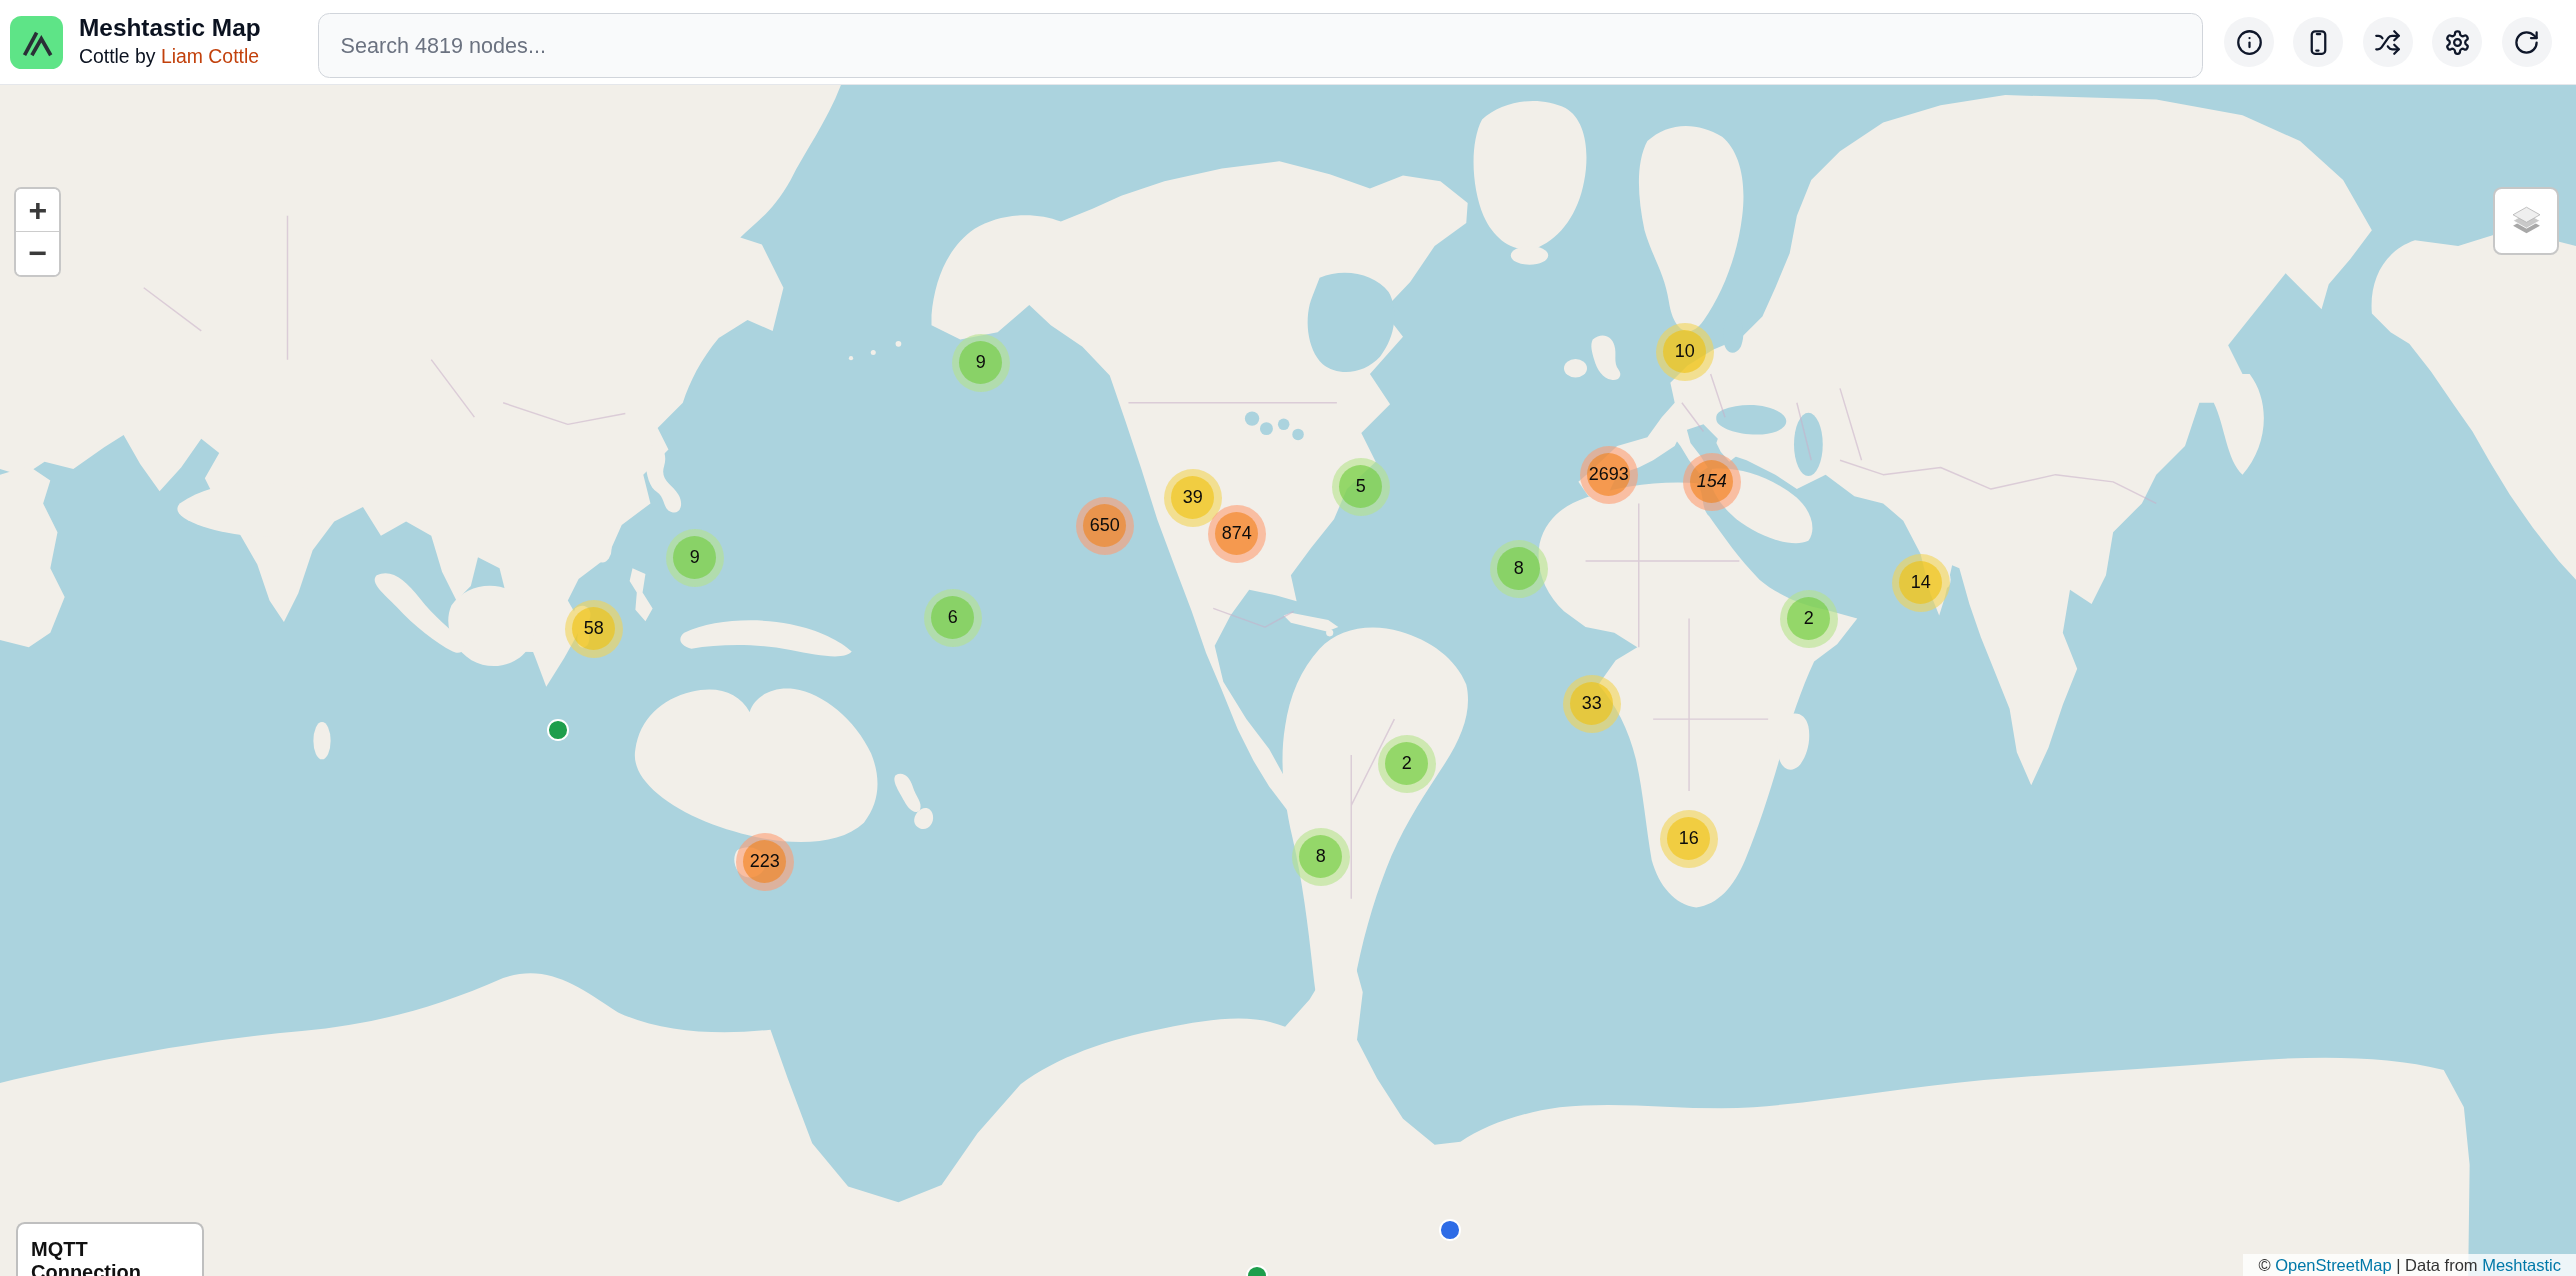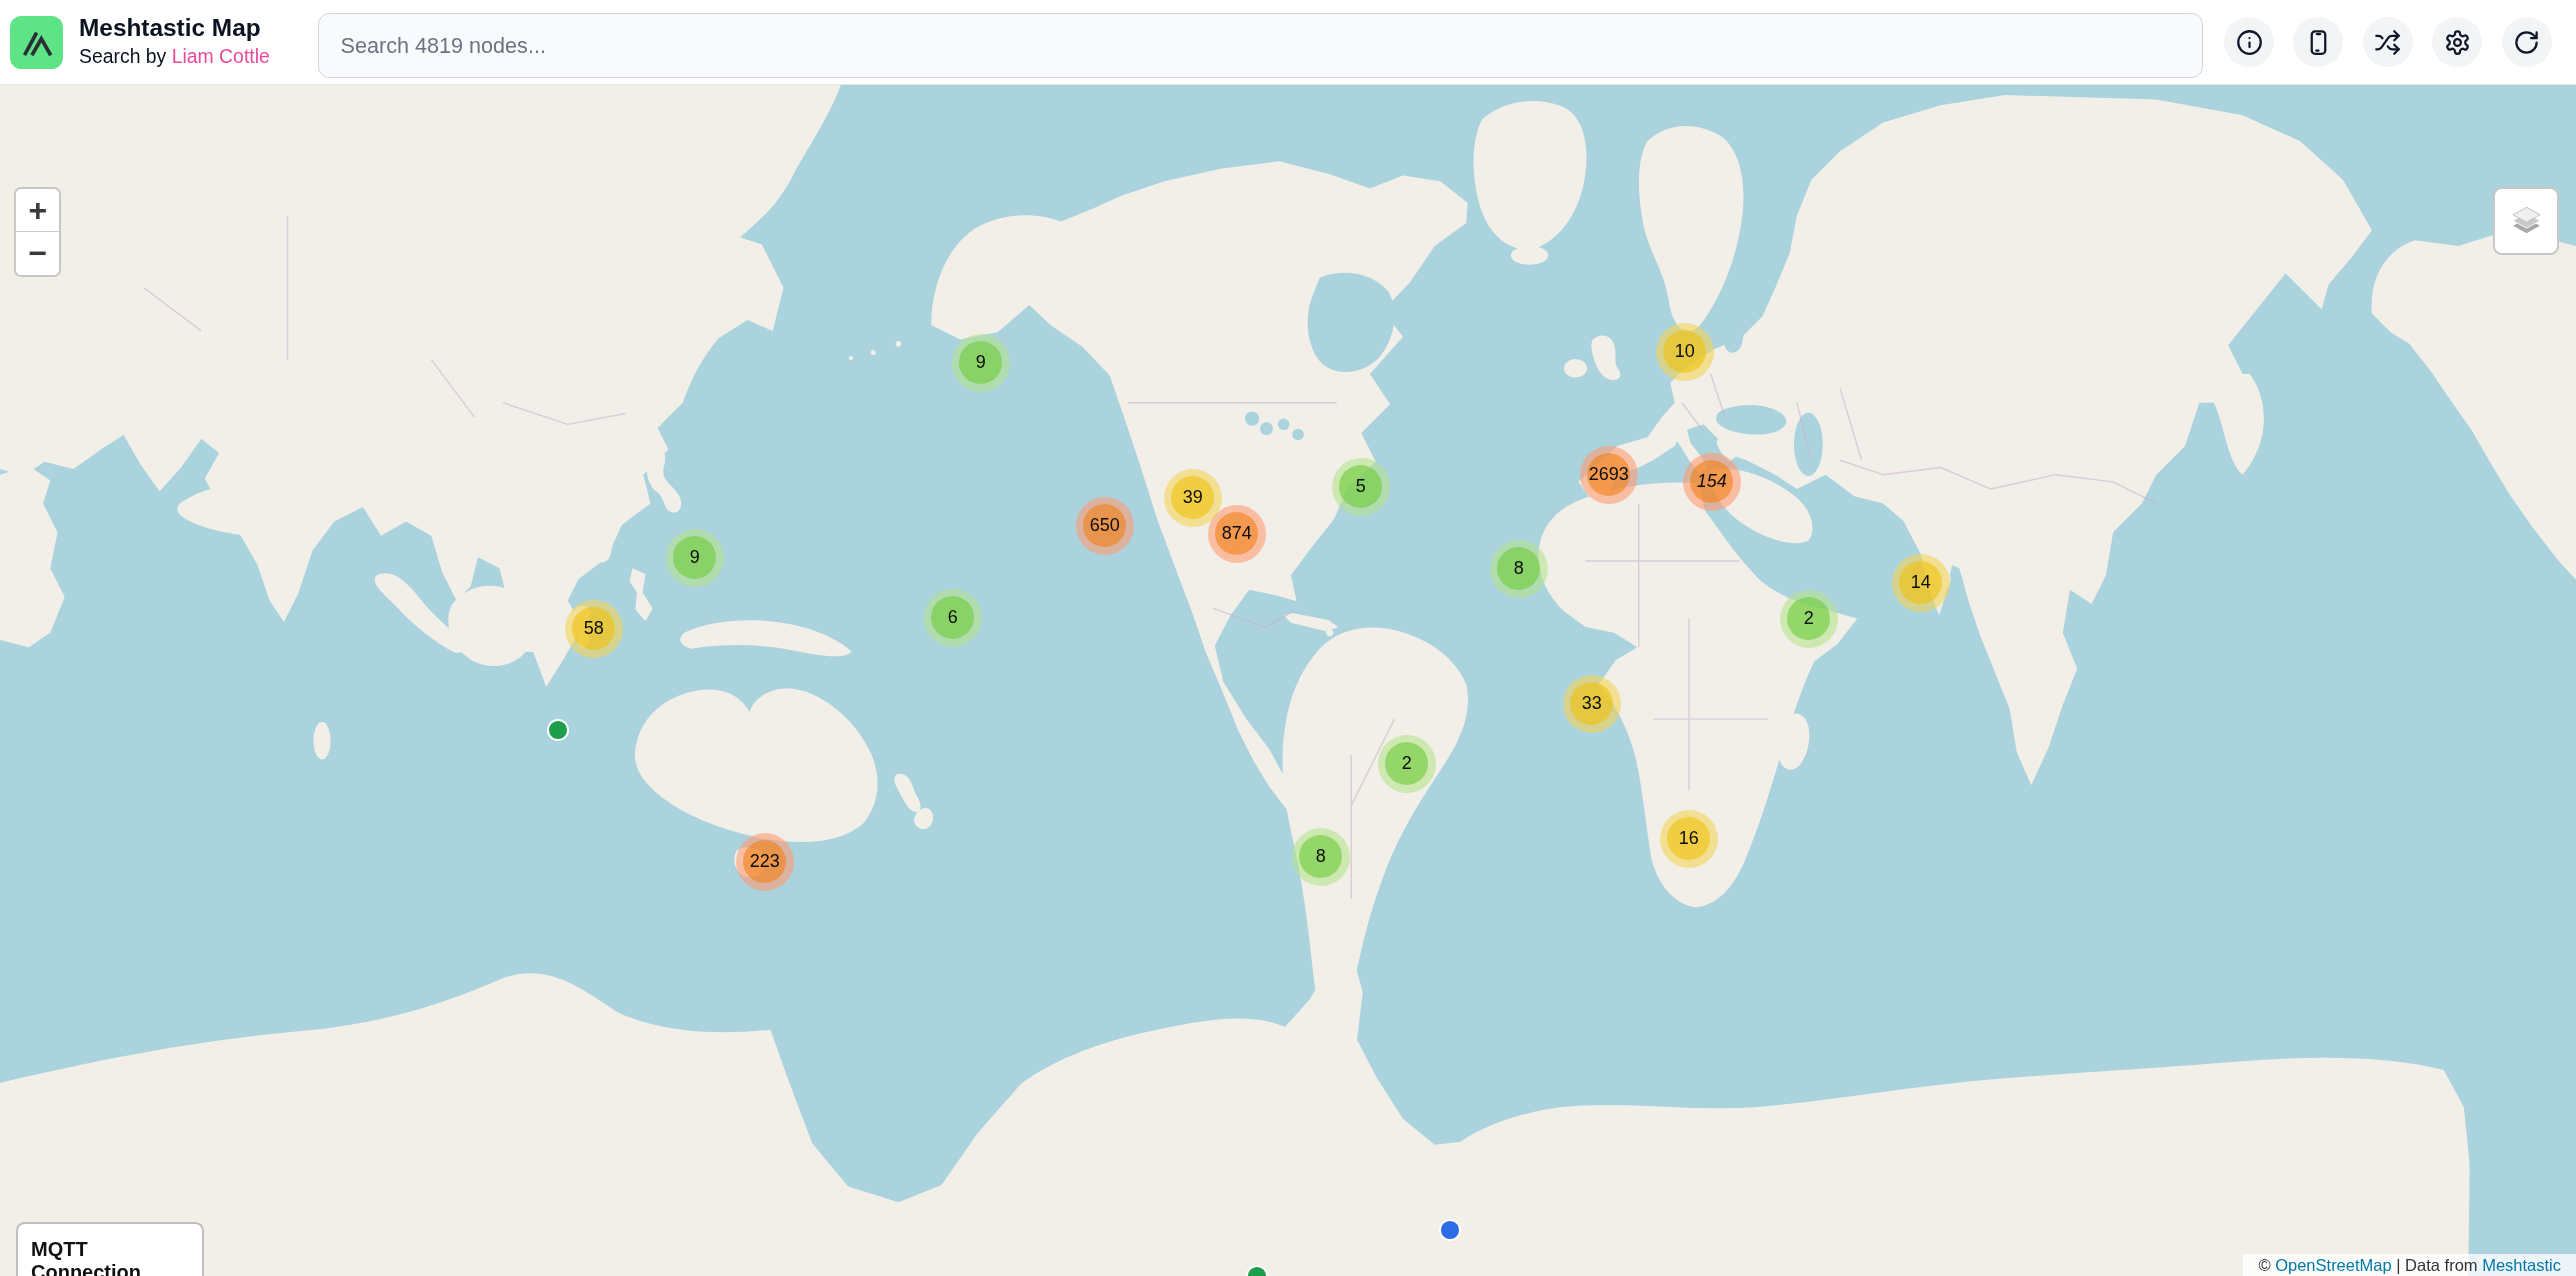--- a/index.html
+++ b/index.html
@@ -7,21 +7,21 @@
   body { font-family:"Liberation Sans", sans-serif; position:relative; background:#abd3de; }
 
   
   .topbar { position:absolute; top:0; left:0; width:2576px; height:85px; background:#ffffff;
             border-bottom:0.7px solid #e5e7eb; z-index:50; display:flex; align-items:center; }
   .logo { position:absolute; left:10px; top:16px; width:53px; height:53px; border-radius:11.5px;
           background:#5ee487; display:flex; align-items:center; justify-content:center; }
   .titles { position:absolute; left:79px; top:13px; display:flex; flex-direction:column; }
   .app-title { font-size:24.4px; font-weight:bold; color:#0b1220; line-height:30px; }
   .subtitle { font-size:19.4px; color:#0b1220; line-height:27px; }
-  .subtitle a { color:#ec4899; text-decoration:none;text-align:right; }
+  .subtitle a { color:#c2410c; text-decoration:none;text-align:right; }
   .search { position:absolute; left:318px; top:13px; width:1885px; height:65px;
             border:1.4px solid #d1d5db; border-radius:11.5px; background:#f9fafb;
             font-size:21.6px; color:#374151; padding:0 21.6px; outline:none;
             font-family:"Liberation Sans", sans-serif; }
   .search::placeholder { color:#6b7280; }
   .toolbar { position:absolute; right:24.4px; top:17px; display:flex; gap:19.4px; }
   .icon-btn { width:50px; height:50px; border-radius:50%; background:#f3f4f6; border:none;
               display:flex; align-items:center; justify-content:center; cursor:pointer; }
   .icon-btn svg { width:27px; height:27px; stroke:#0f172a; stroke-width:2; fill:none;
                   stroke-linecap:round; stroke-linejoin:round; }
@@ -269,21 +269,21 @@
 
 <div class="topbar">
   <div class="logo">
     <svg width="37" height="37" viewBox="0 0 100 100">
       <path d="M20,80 L48,28" stroke="#2a2f36" stroke-width="10" fill="none" stroke-linecap="square"></path>
       <path d="M40,80 L63,40 L86,80" stroke="#2a2f36" stroke-width="10" fill="none" stroke-linecap="square" stroke-linejoin="miter"></path>
     </svg>
   </div>
   <div class="titles">
     <div class="app-title">Meshtastic Map</div>
-    <div class="subtitle"><span>Search by</span>&nbsp;<a href="#">Liam Cottle</a></div>
+    <div class="subtitle"><span>Cottle by</span>&nbsp;<a href="#">Liam Cottle</a></div>
   </div>
   <input class="search" type="text" placeholder="Search 4819 nodes..." style="">
   <div class="toolbar">
     <button class="icon-btn" aria-label="Info">
       <svg viewBox="0 0 24 24">
           <circle cx="12" cy="12" r="10"></circle>
           <path d="M12 16v-4"></path>
           <path d="M12 8h.01"></path>
         </svg>
     </button>

